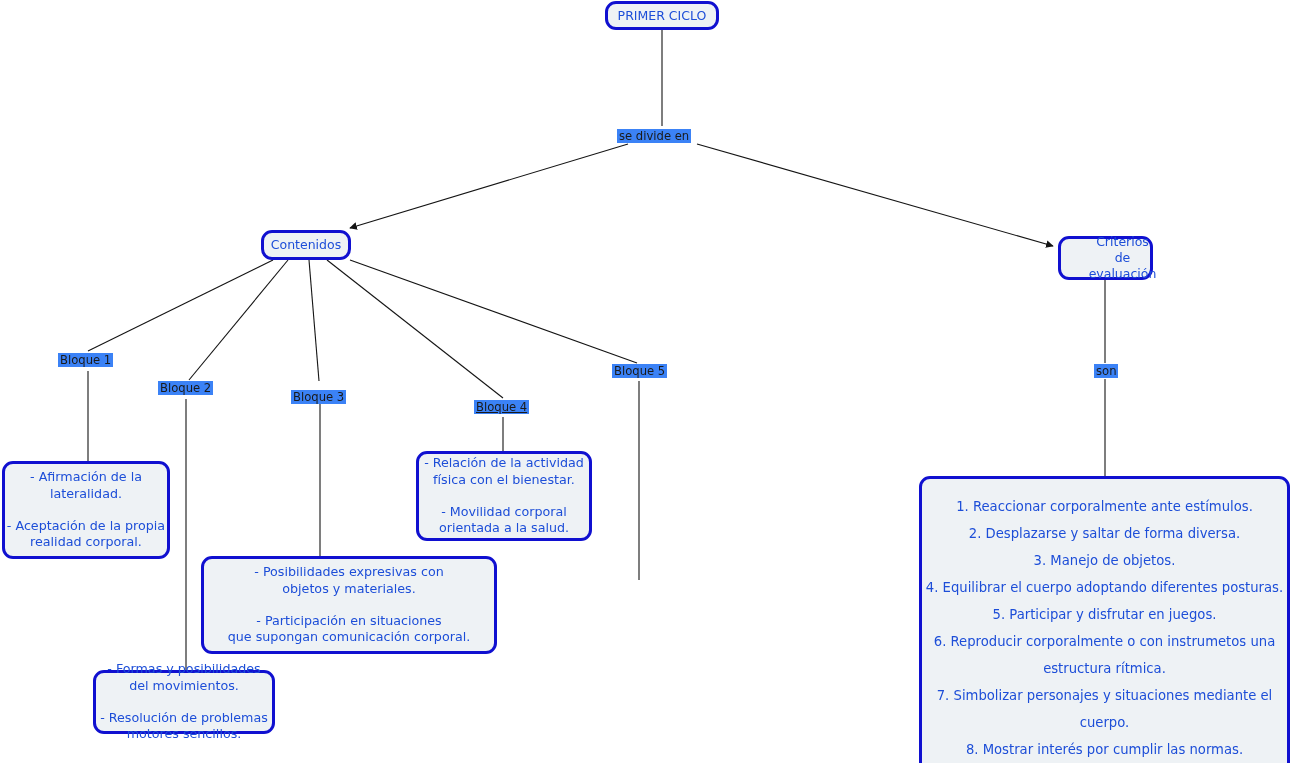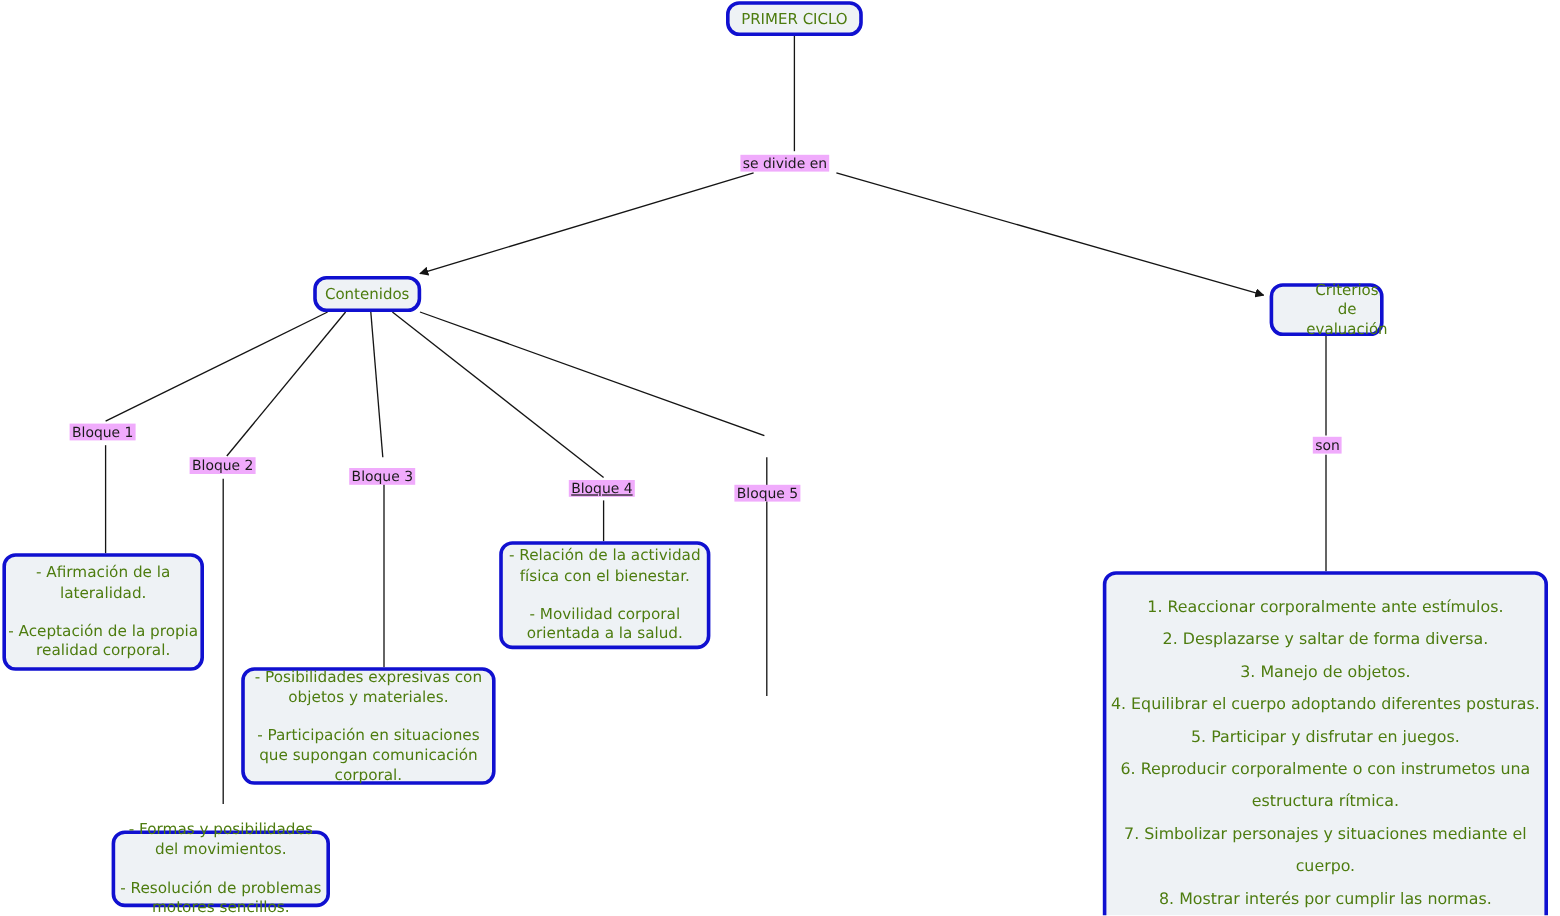--- a/index.html
+++ b/index.html
@@ -22,37 +22,37 @@
     width: 1300px;
     height: 763px;
     pointer-events: none;
   }
   .node {
     position: absolute;
     box-sizing: border-box;
     background: #eef2f5;
     border: 3px solid #1010d0;
     border-radius: 11px;
-    color: #4d7c0f;
+    color: #1d4ed8;
     display: flex;
     align-items: center;
     justify-content: center;
     text-align: center;
     line-height: 1.28;
     white-space: pre-line;
     z-index: 3;
   }
   .node.small { font-size: 12.5px; }
   .node.para  { font-size: 12.7px; }
   .node.list  { font-size: 13.2px; line-height: 2.05; }
   .edge-label {
     position: absolute;
     font-size: 11.6px;
     color: #1a1a1a;
-    background: #f0abfc;
+    background: #3b82f6;
     padding: 0 2px;
     white-space: nowrap;
     z-index: 4;
   }
 </style>
 </head>
 <body>
 
 <div id="canvas">
 
@@ -91,27 +91,27 @@
 
   <div class="node small" style="left:1058px; top:236px; width:95px; height:44px;padding-left:34px;">Criterios de
 evaluación</div>
 
   <div class="node para" style="left:2px; top:461px; width:168px; height:98px;">- Afirmación de la
 lateralidad.
 
 - Aceptación de la propia
 realidad corporal.</div>
 
-  <div class="node para" style="left:93px; top:692px; width:182px; height:64px;">- Formas y posibilidades
+  <div class="node para" style="left:93px; top:670px; width:182px; height:64px;">- Formas y posibilidades
 del movimientos.
 
 - Resolución de problemas
 motores sencillos.</div>
 
-  <div class="node para" style="left:201px; top:556px; width:212px; height:98px;">- Posibilidades expresivas con
+  <div class="node para" style="left:201px; top:556px; width:296px; height:98px;">- Posibilidades expresivas con
 objetos y materiales.
 
 - Participación en situaciones
 que supongan comunicación corporal.</div>
 
   <div class="node para" style="left:416px; top:451px; width:176px; height:90px;">- Relación de la actividad
 física con el bienestar.
 
 - Movilidad corporal
 orientada a la salud.</div>
@@ -130,17 +130,17 @@
   <div class="edge-label" style="left:617px; top:129px;">se divide en</div>
 
   <div class="edge-label" style="left:58px; top:353px;">Bloque 1</div>
 
   <div class="edge-label" style="left:158px; top:381px;">Bloque 2</div>
 
   <div class="edge-label" style="left:291px; top:390px;">Bloque 3</div>
 
   <div class="edge-label" style="left:474px; top:400px;text-decoration:underline;">Bloque 4</div>
 
-  <div class="edge-label" style="left:612px; top:364px;margin-top:40px;">Bloque 5</div>
+  <div class="edge-label" style="left:612px; top:364px;">Bloque 5</div>
 
   <div class="edge-label" style="left:1094px; top:364px;">son</div>
 
 </div>
 
 </body></html>

